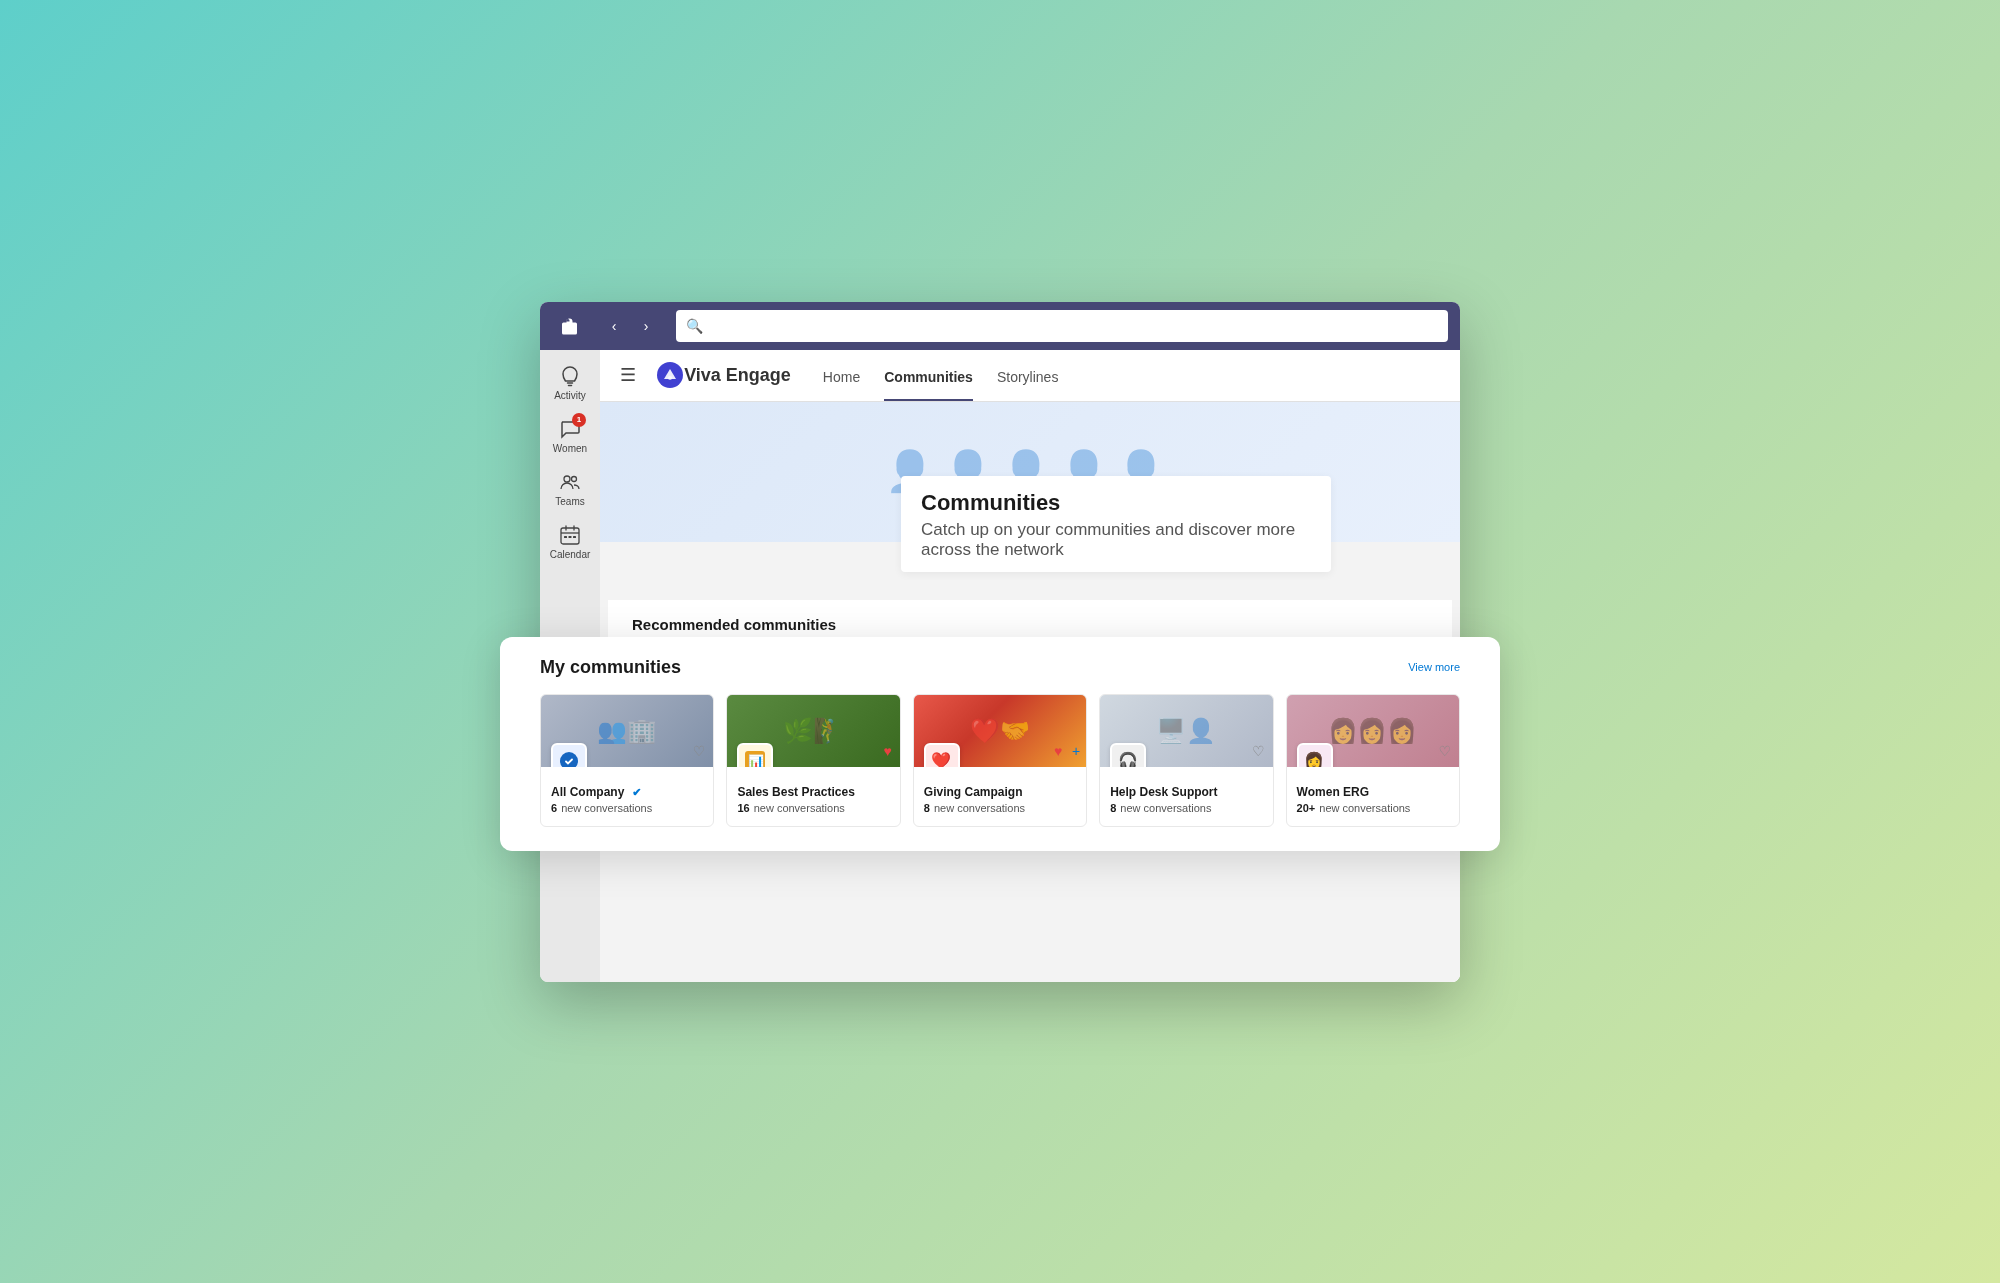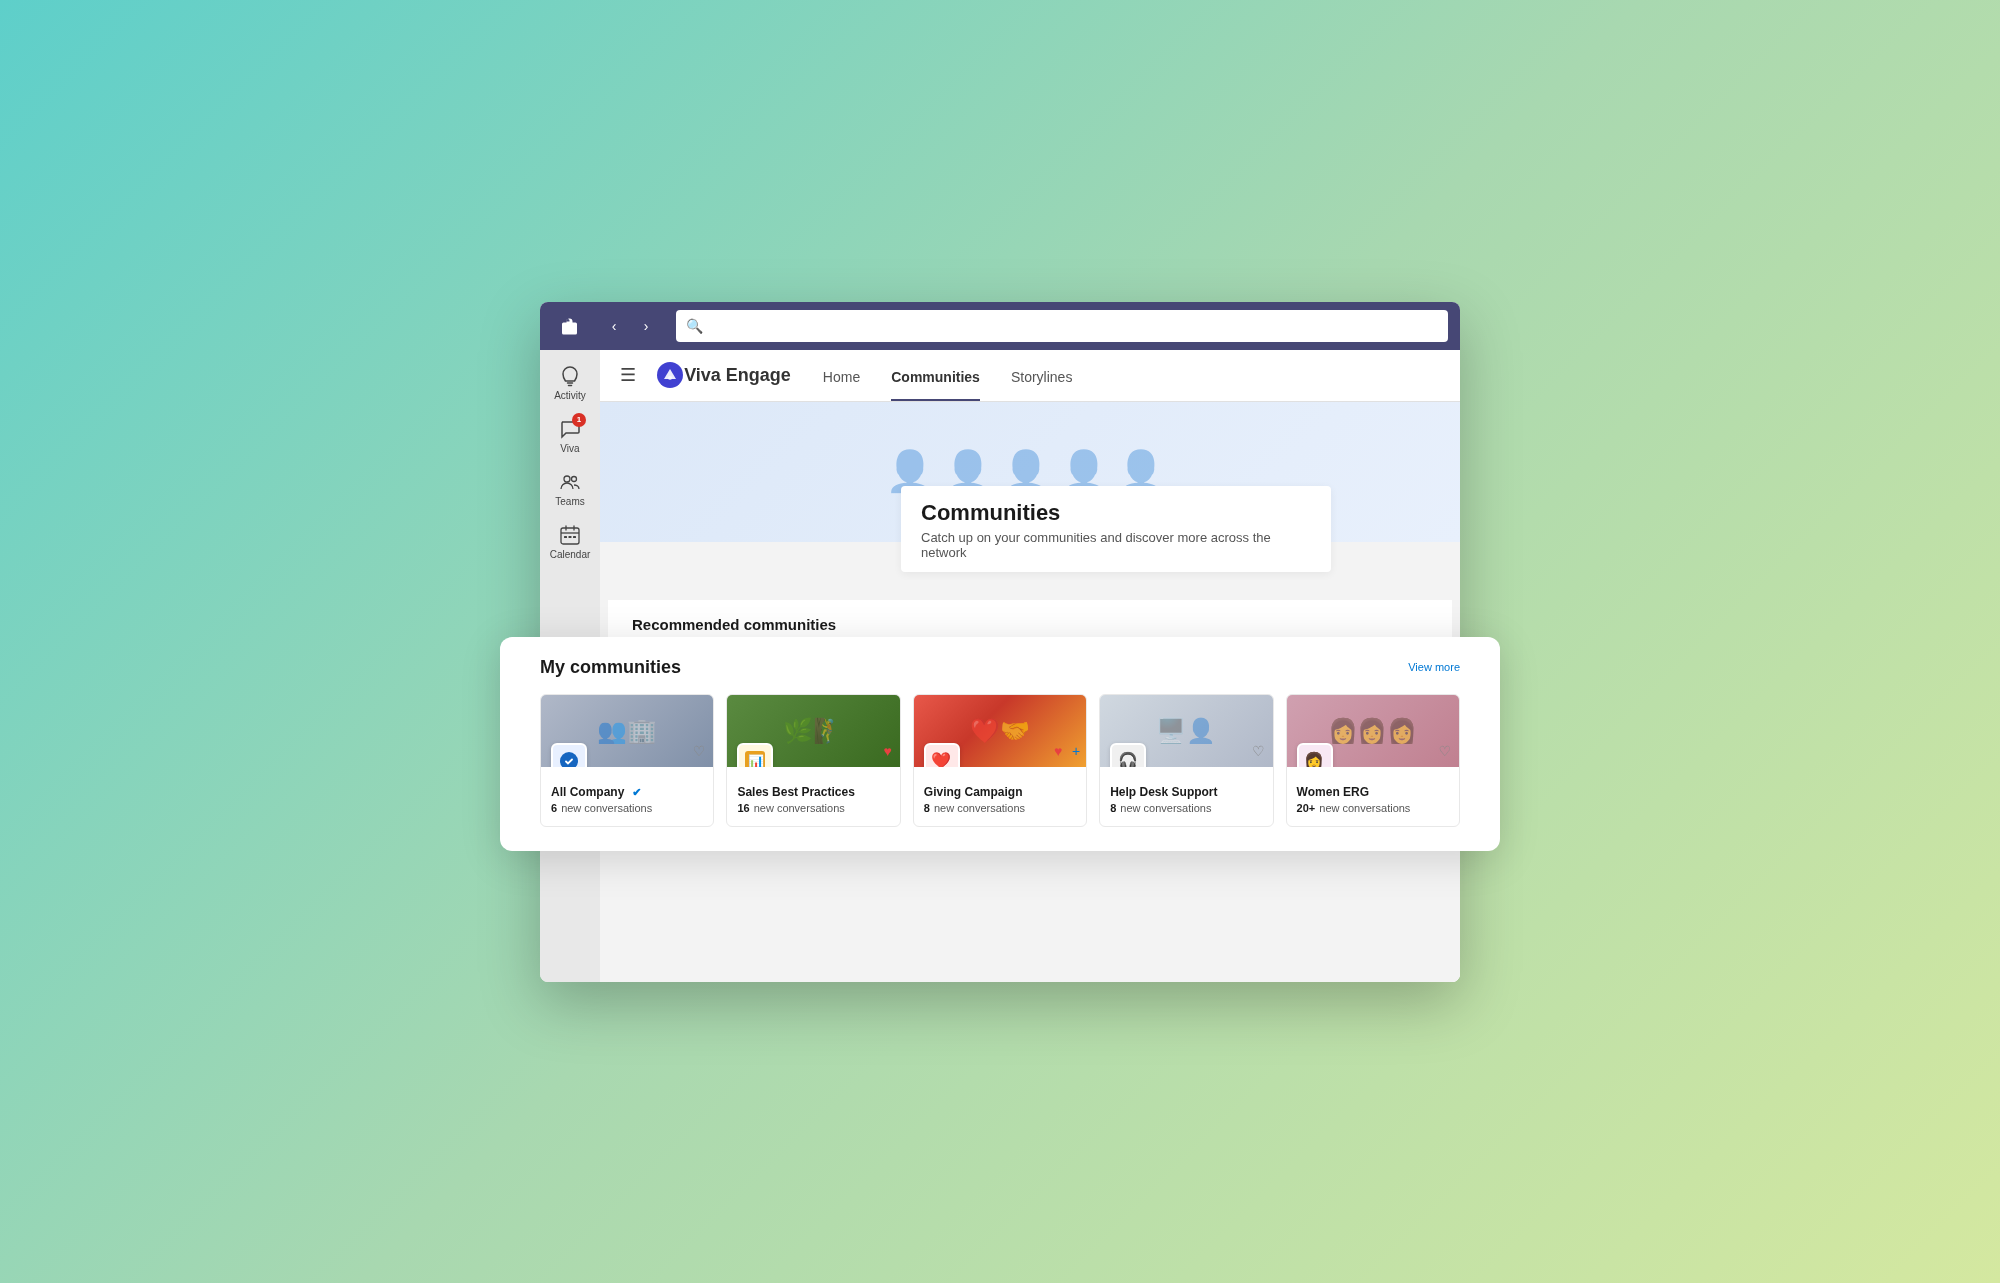--- a/index.html
+++ b/index.html
@@ -202,21 +202,21 @@
 
     .app-logo-text {
       font-size: 18px;
       font-weight: 600;
       color: #333;
     }
 
     .app-nav {
       display: flex;
       align-items: flex-end;
-      gap: 31px;
+      gap: 24px;
       height: 100%;
       margin-left: 16px;
     }
 
     .nav-item {
       font-size: 14px;
       color: #555;
       cursor: pointer;
       padding-bottom: 14px;
       border-bottom: 2px solid transparent;
@@ -229,21 +229,21 @@
       border-bottom: 2px solid #464775;
     }
 
     .hero-title {
       font-size: 22px;
       font-weight: 700;
       color: #1a1a1a;
     }
 
     .hero-subtitle {
-      font-size: 13px;
+      font-size: 17px;
       color: #555;
       margin-top: 4px;
     }
 
     
     .scrollable-content {
       flex: 1;
       overflow-y: auto;
       background: #f3f3f3;
     }
@@ -496,21 +496,21 @@
           </div>
           <span class="sidebar-item-label">Activity</span>
         </div>
         <div class="sidebar-item">
           <div class="sidebar-item-icon">
             <svg width="22" height="22" viewBox="0 0 22 22" fill="none">
               <path d="M3 4h16a1 1 0 011 1v9a1 1 0 01-1 1H7l-4 4V5a1 1 0 011-1z" stroke="#444" stroke-width="1.5" fill="none"></path>
             </svg>
             <div class="badge">1</div>
           </div>
-          <span class="sidebar-item-label">Viva</span>
+          <span class="sidebar-item-label">Women</span>
         </div>
         <div class="sidebar-item">
           <div class="sidebar-item-icon">
             <svg width="22" height="22" viewBox="0 0 22 22" fill="none">
               <circle cx="8" cy="8" r="3" stroke="#444" stroke-width="1.3" fill="none"></circle>
               <circle cx="15" cy="8" r="2.5" stroke="#444" stroke-width="1.3" fill="none"></circle>
               <path d="M2 18c0-3.3 2.7-6 6-6s6 2.7 6 6" stroke="#444" stroke-width="1.3" fill="none"></path>
               <path d="M15 14c2 0 5 1 5 4" stroke="#444" stroke-width="1.3" fill="none"></path>
             </svg>
           </div>

